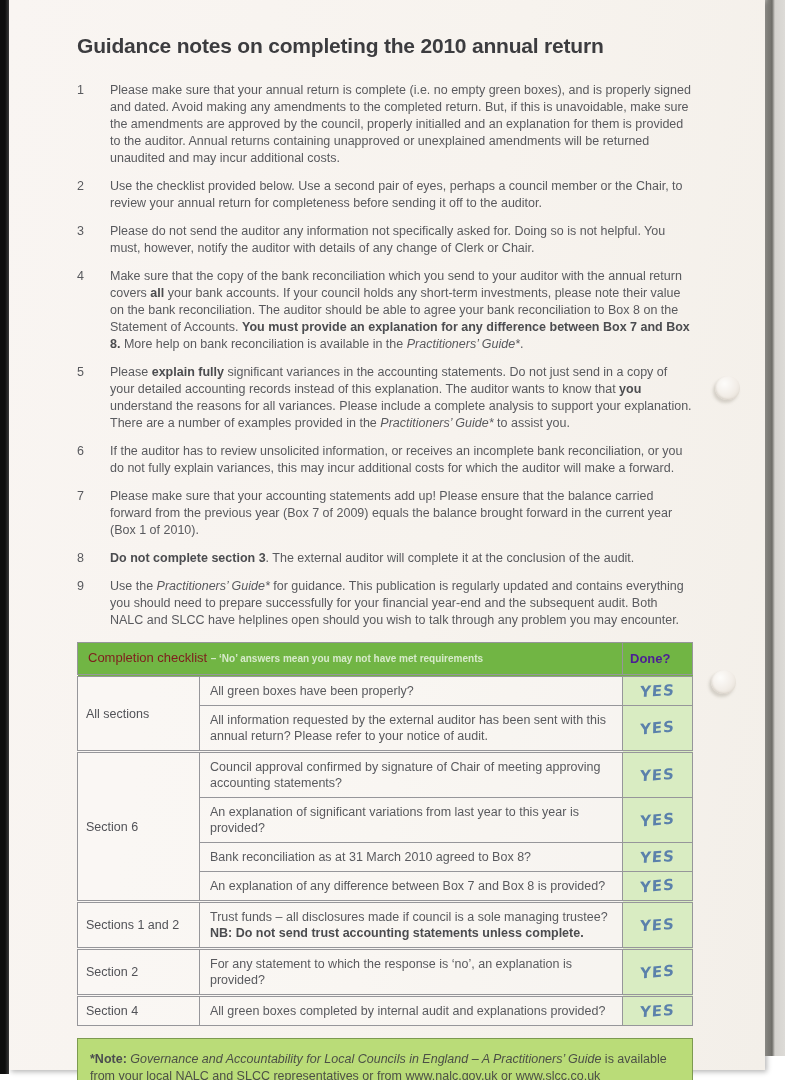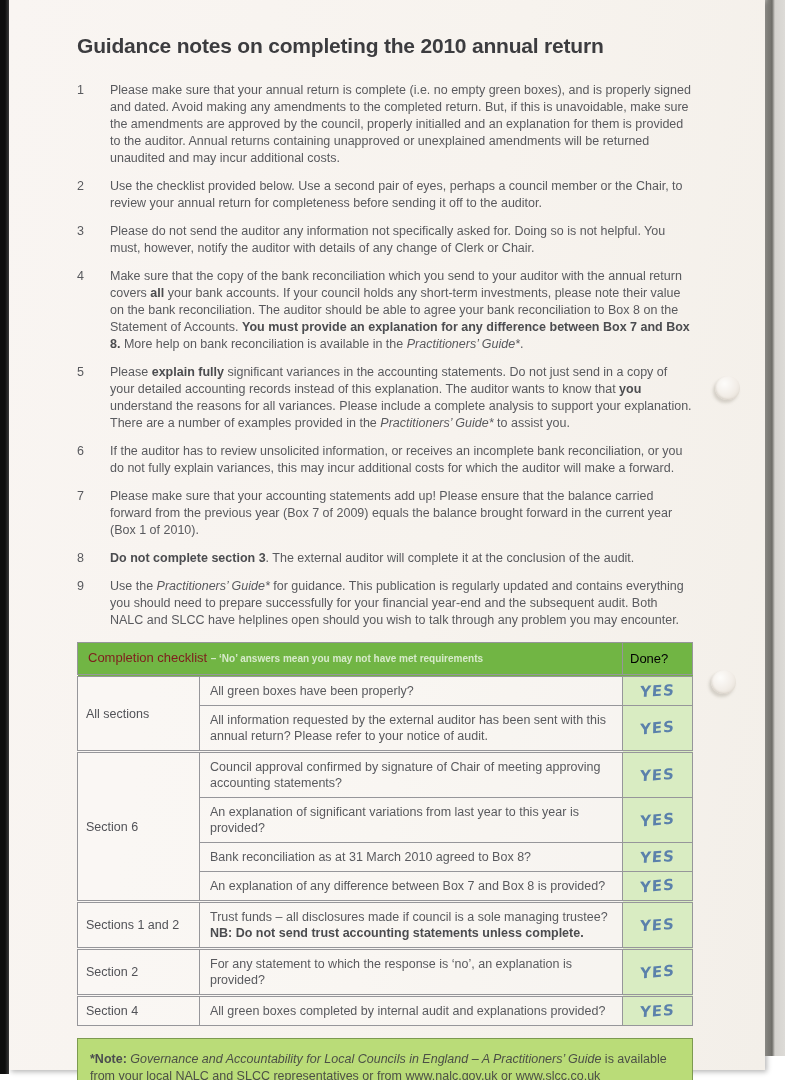--- a/index.html
+++ b/index.html
@@ -48,21 +48,21 @@
   .seg-i{font-style:italic;}
 
   table.checklist{
     margin-top:13px;width:616px;border-collapse:collapse;
     font-size:12.5px;line-height:16px;color:#595a5e;
   }
   table.checklist th,table.checklist td{border:1px solid #96969a;}
   thead th{background:var(--green);padding:7px 10px;text-align:left;vertical-align:middle;}
   .hdr-title{font-weight:normal;color:#7f1d1d;font-size:13px;}
   .hdr-sub{color:rgba(255,255,255,.72);font-size:10px;}
-  th.hdr-done{width:55px;color:#000000;font-weight:normal;font-size:13px;padding:7px 7px;}
+  th.hdr-done{width:55px;color:#4c1d95;font-weight:bold;font-size:13px;padding:7px 7px;}
   td.section{width:105px;font-weight:normal;color:#515257;padding:6px 8px;vertical-align:middle;background:rgba(255,255,255,.25);}
   td.q{padding:6px 10px;vertical-align:middle;background:rgba(255,255,255,.25);}
   td.done{background:var(--donecell);text-align:center;vertical-align:middle;padding:1px 2px;width:55px;}
   tr.group-start td{border-top:3px double #96969a;}
   .hw{
     display:inline-block;font-family:"DejaVu Sans",sans-serif;
     font-weight:bold;font-size:15px;color:var(--ink);opacity:.88;
     letter-spacing:1px;transform:rotate(-5deg) skewX(-7deg);
   }
 

